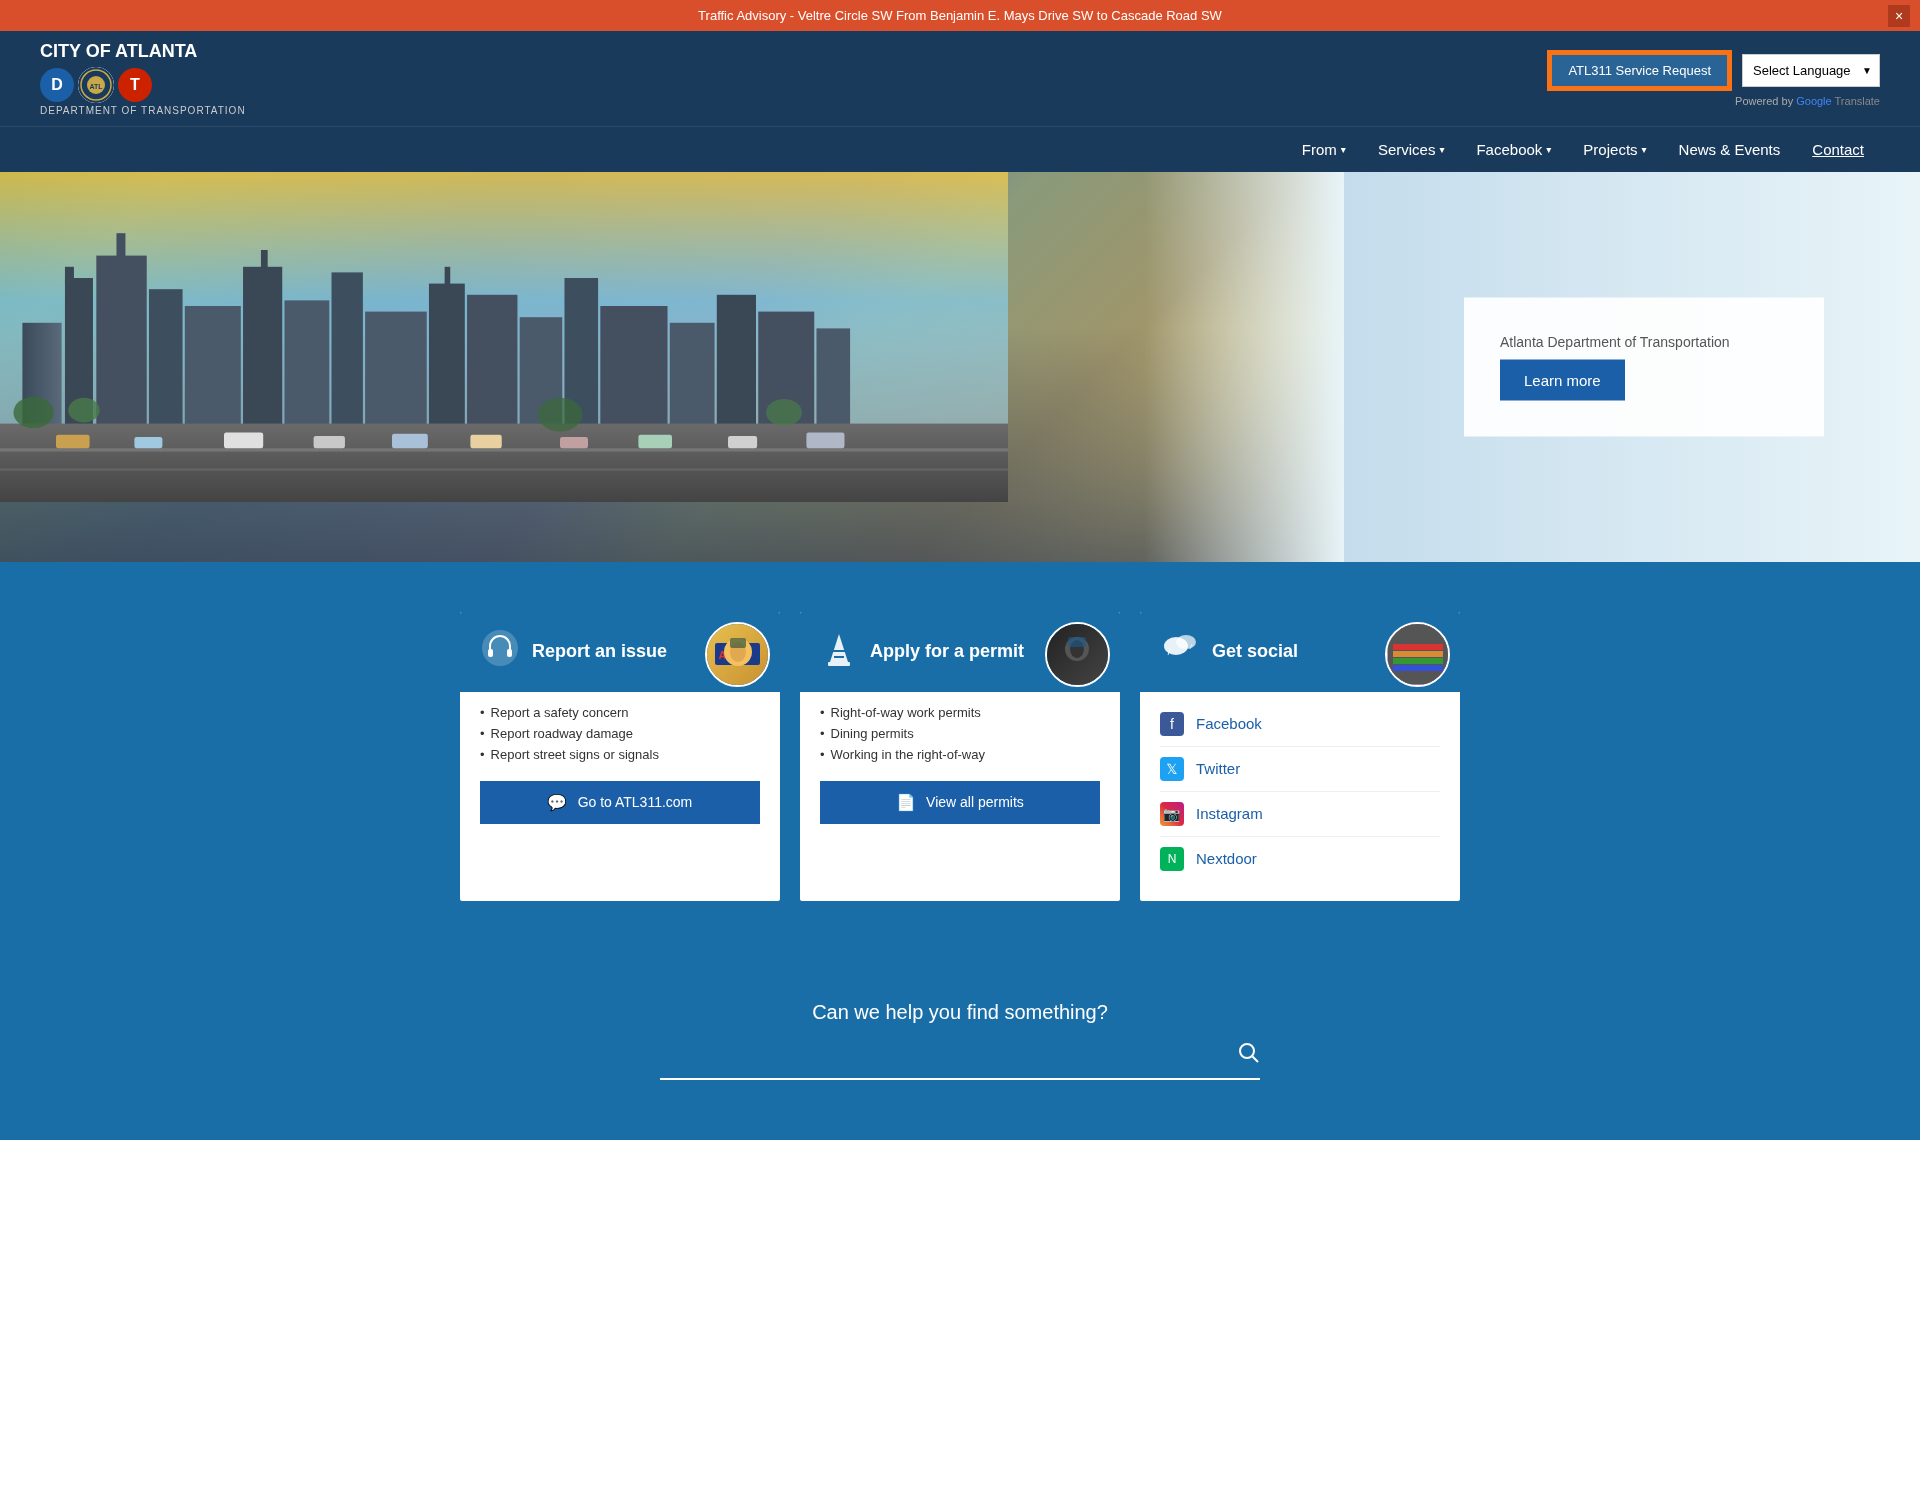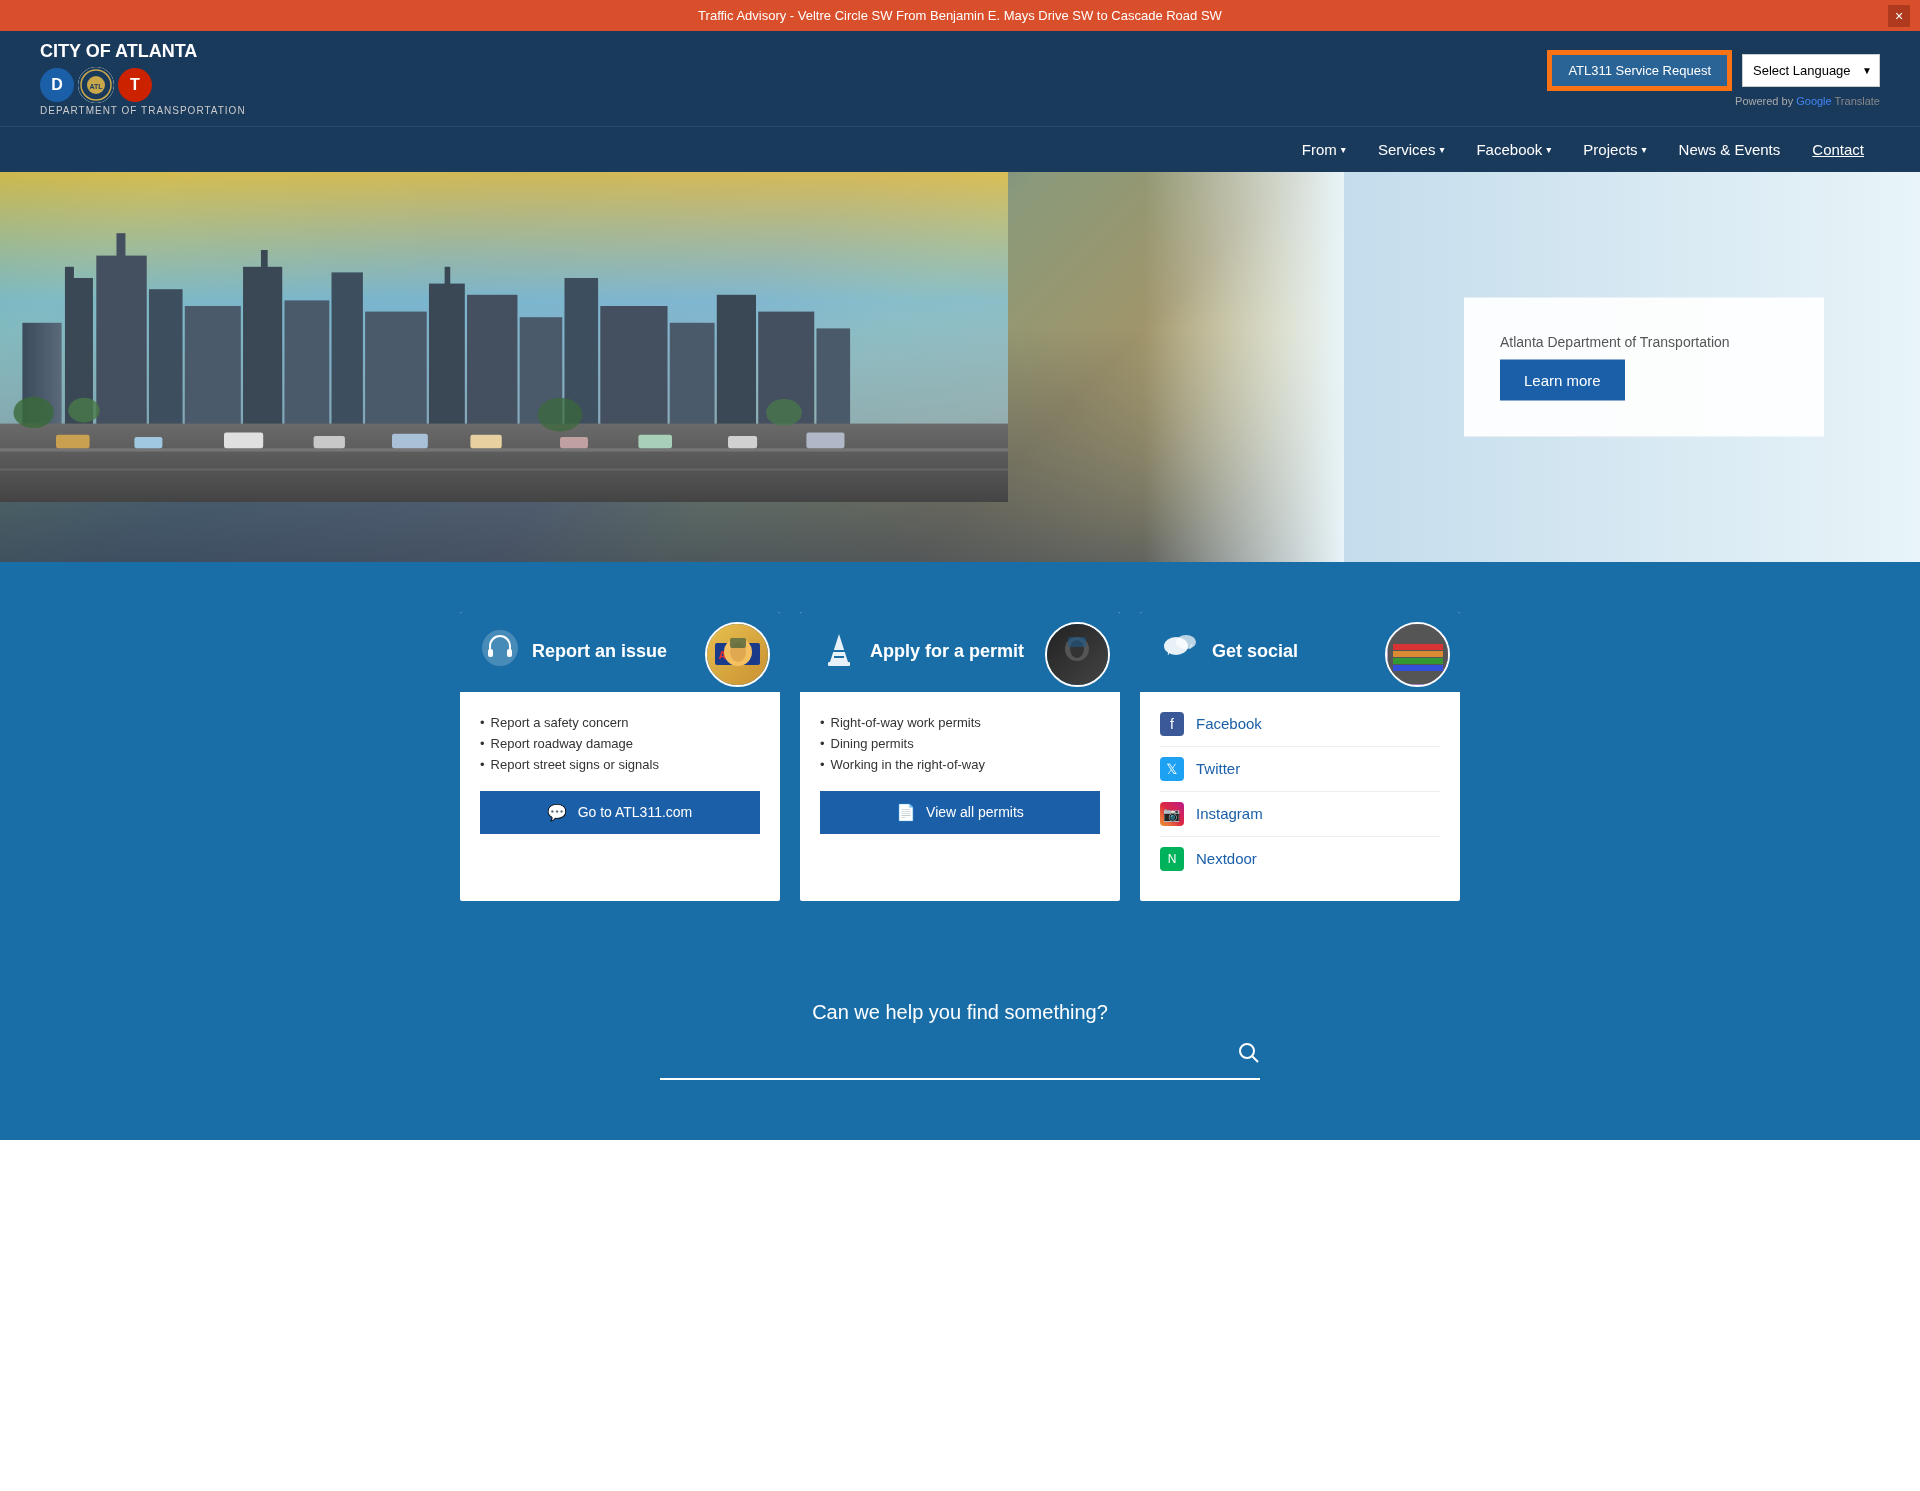--- a/index.html
+++ b/index.html
@@ -257,21 +257,21 @@
       position: absolute;
       right: 10px;
       top: 10px;
       width: 65px;
       height: 65px;
       border-radius: 50%;
       overflow: hidden;
       border: 2px solid #fff;
     }
     .card-body {
-      padding: 20px 20px 0;
+      padding: 10px 20px 0;
     }
     .card-list {
       list-style: none;
       padding: 0;
     }
     .card-list li {
       font-size: 13px;
       color: #333;
       padding: 3px 0;
       display: flex;

